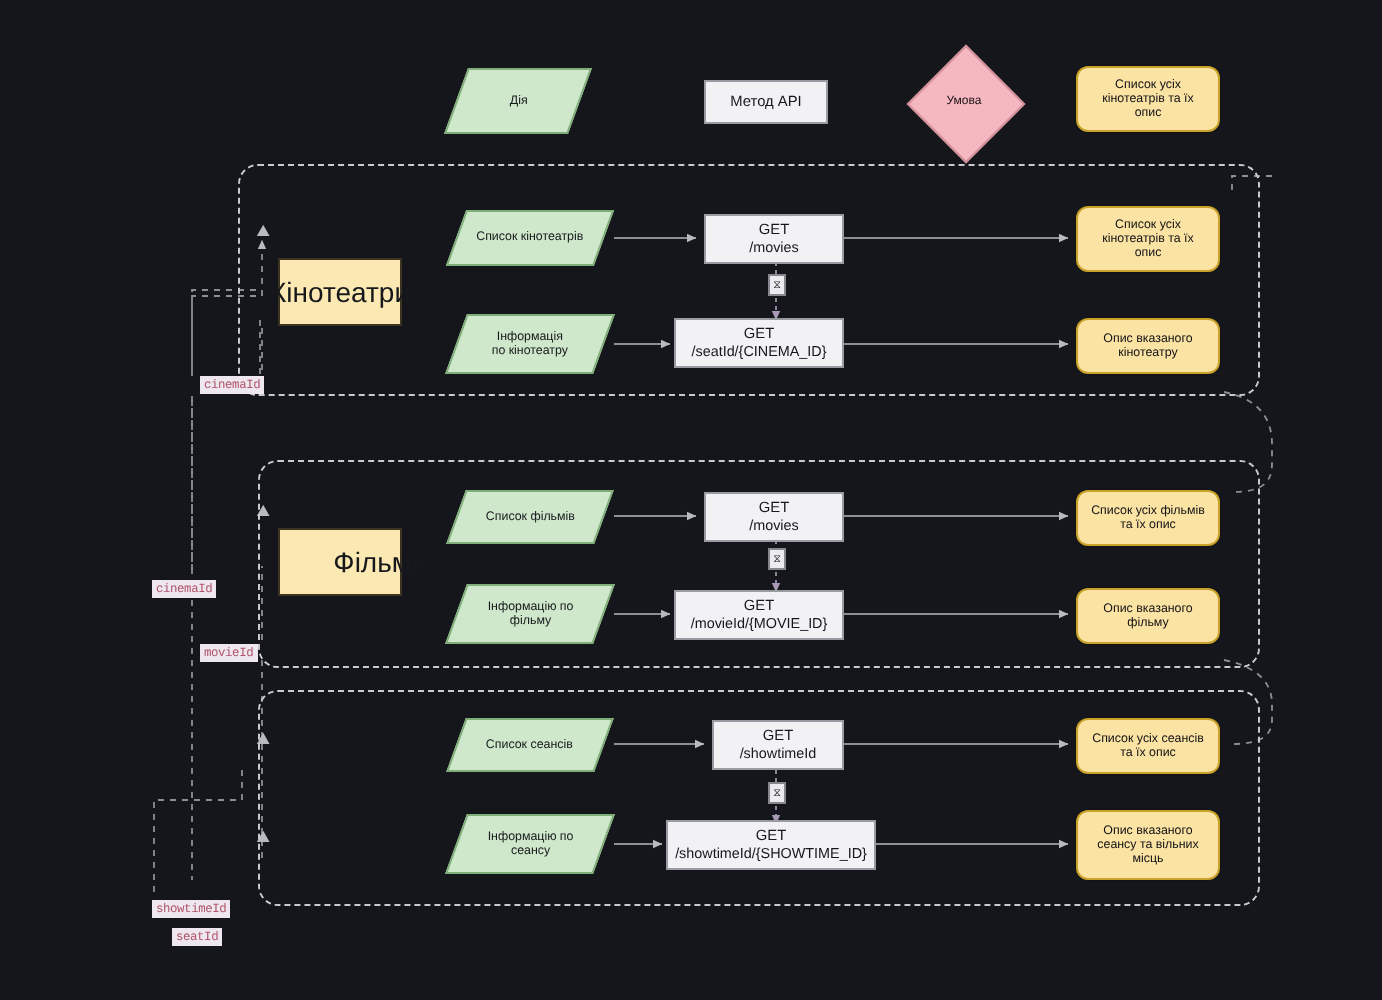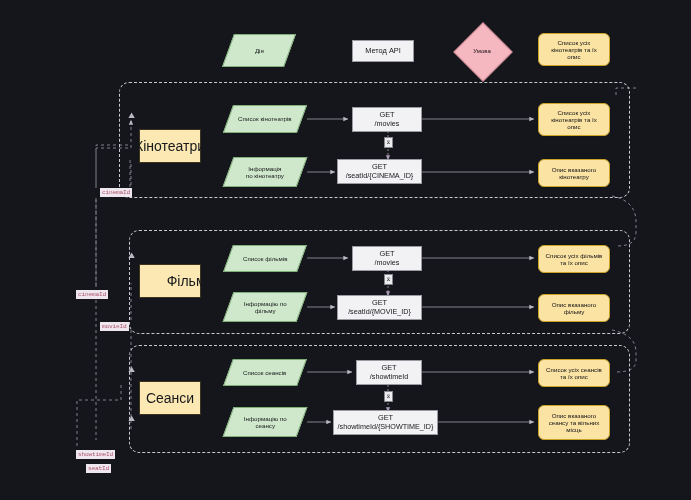--- a/index.html
+++ b/index.html
@@ -269,36 +269,33 @@
     <span>Список усіх фільмів
 та їх опис</span>
   </div>
 
   <div class="node act" style="left:228px; top:292px; width:74px; height:30px;">
     <span style="white-space:pre-line;">Інформацію по
 фільму</span>
   </div>
   <div class="node api" style="left:337px; top:295px; width:85px; height:25px;">
     <span class="verb">GET</span>
-    <span class="path">/seatId/{MOVIE_ID}</span>
+    <span class="path">/movieId/{MOVIE_ID}</span>
   </div>
   <div class="node res" style="left:538px; top:294px; width:72px; height:28px; white-space:pre-line;">
     <span>Опис вказаного
 фільму</span>
   </div>
 
   <div class="vmark" style="left:384px; top:274px;">
     <span>⧖</span>
   </div>
 
   <div class="group" style="left:129px; top:345px; width:501px; height:108px;"></div>
 
-  <div class="node grp-title" style="left:139px; top:381px; width:62px; height:34px;">
-    <span>Сеанси</span>
-  </div>
 
   <div class="node act" style="left:228px; top:359px; width:74px; height:27px;">
     <span>Список сеансів</span>
   </div>
   <div class="node api" style="left:356px; top:360px; width:66px; height:25px;">
     <span class="verb">GET</span>
     <span class="path">/showtimeId</span>
   </div>
   <div class="node res" style="left:538px; top:359px; width:72px; height:28px; white-space:pre-line;">
     <span>Список усіх сеансів

